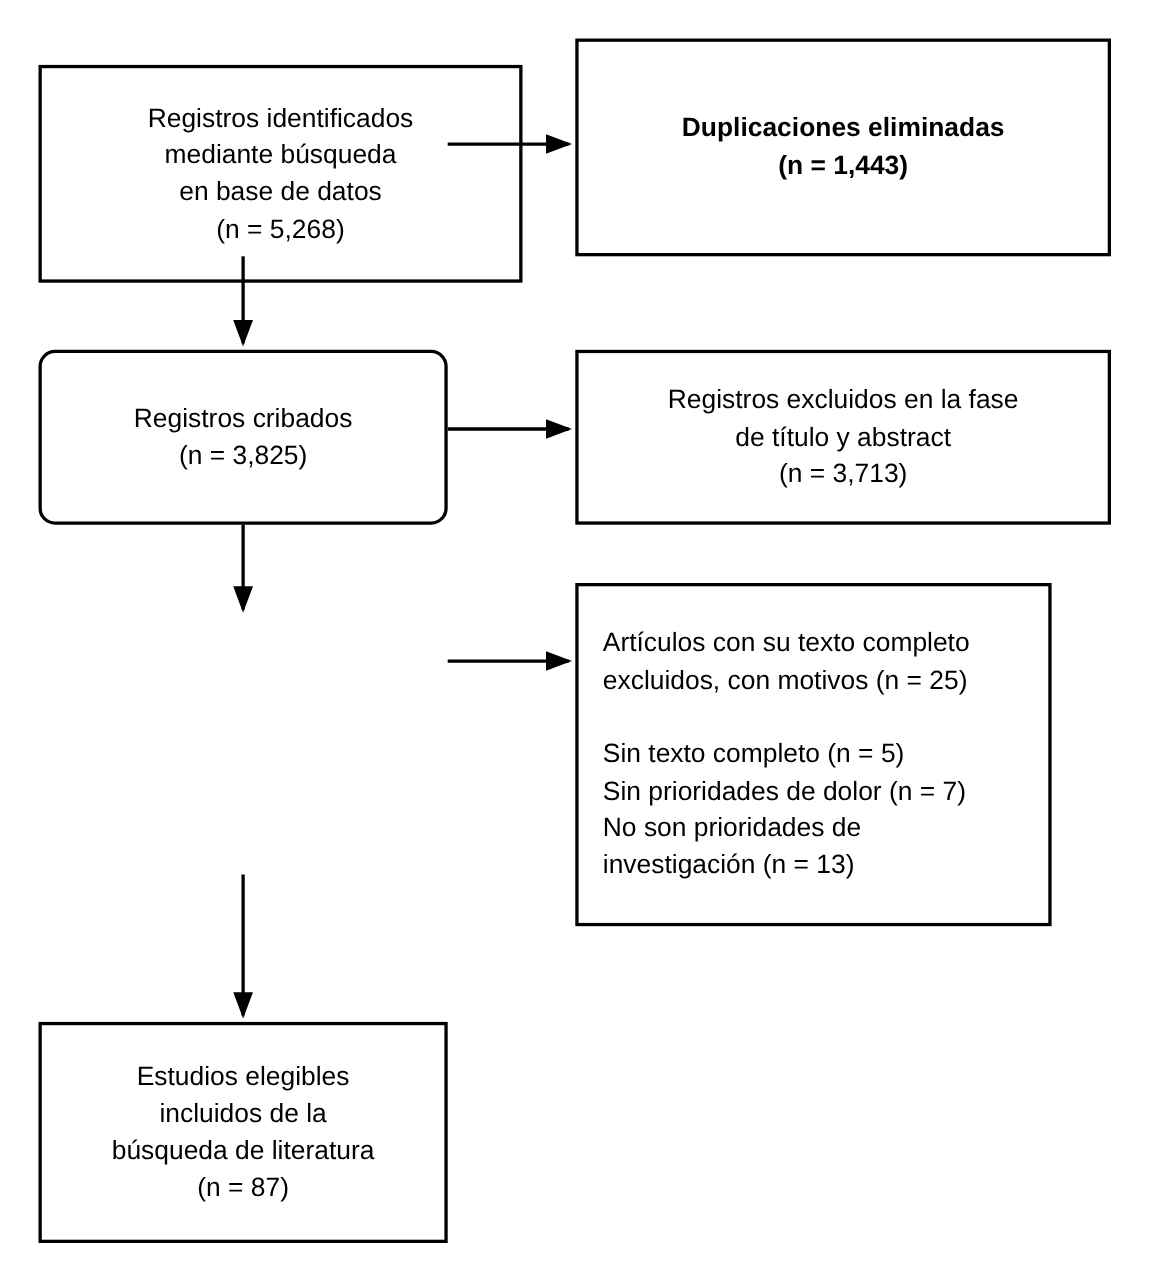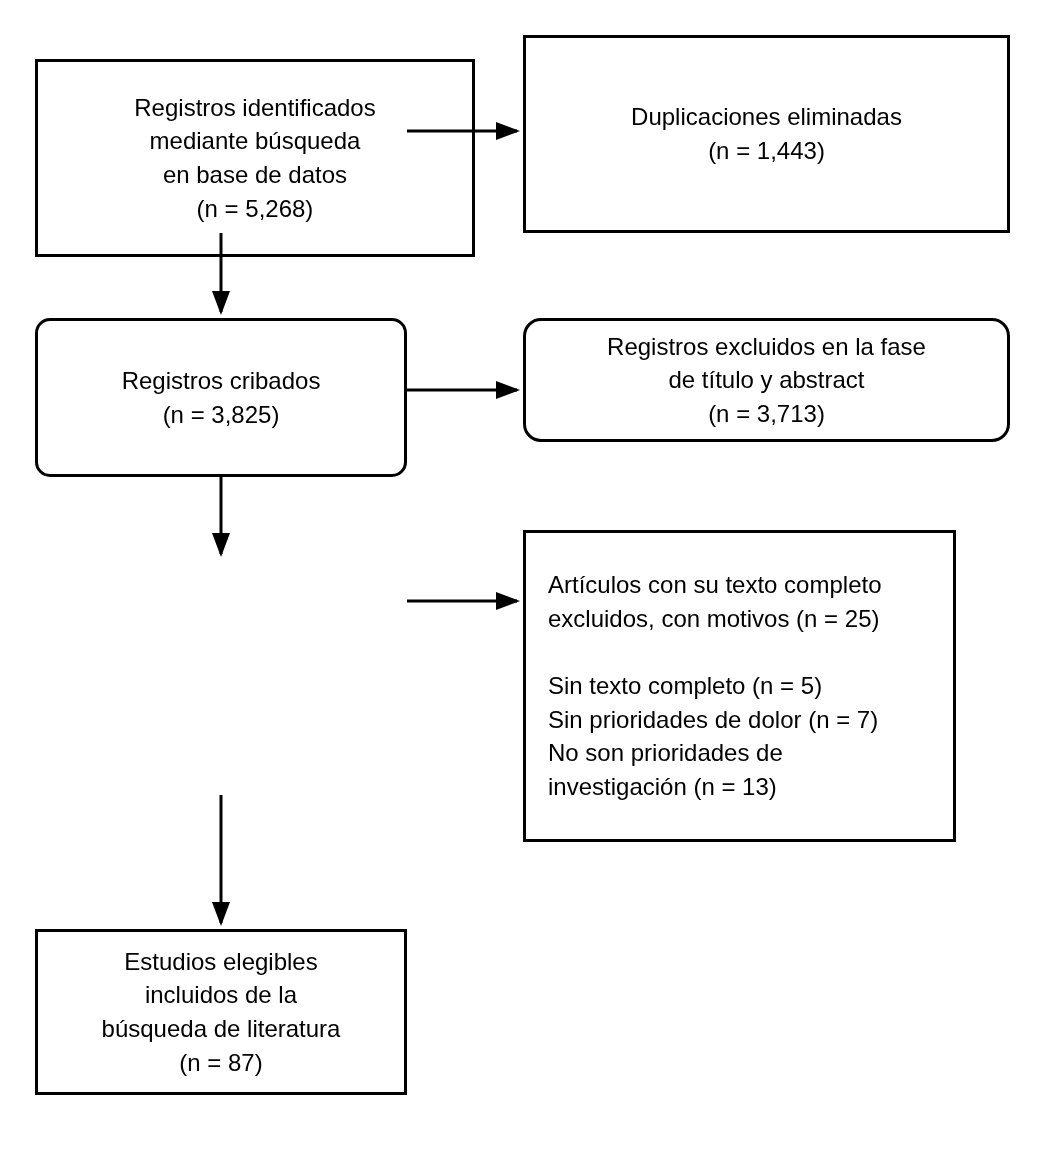--- a/index.html
+++ b/index.html
@@ -61,33 +61,33 @@
 en base de datos
 (n = 5,268)</span>
   </div>
 
   <div class="flow-box" style="left:35px; top:318px; width:372px; height:159px;border-radius:15px;">
     <span class="box-text">Registros cribados
 (n = 3,825)</span>
   </div>
 
 
-  <div class="flow-box" style="left:35px; top:929px; width:372px; height:166px;">
+  <div class="flow-box" style="left:35px; top:929px; width:372px; height:201px;">
     <span class="box-text">Estudios elegibles
 incluidos de la
 búsqueda de literatura
 (n = 87)</span>
   </div>
 
-  <div class="flow-box" style="left:523px; top:35px; width:487px; height:198px;">
+  <div class="flow-box" style="left:523px; top:35px; width:487px; height:198px;font-weight:bold;">
     <span class="box-text">Duplicaciones eliminadas
 (n = 1,443)</span>
   </div>
 
-  <div class="flow-box" style="left:523px; top:318px; width:487px; height:124px;border-radius:18px;">
+  <div class="flow-box" style="left:523px; top:318px; width:487px; height:159px;">
     <span class="box-text">Registros excluidos en la fase
 de título y abstract
 (n = 3,713)</span>
   </div>
 
   <div class="flow-box left-align" style="left:523px; top:530px; width:433px; height:312px;align-items:center;">
     <span class="box-text">Artículos con su texto completo
 excluidos, con motivos (n = 25)
 
 Sin texto completo (n = 5)

